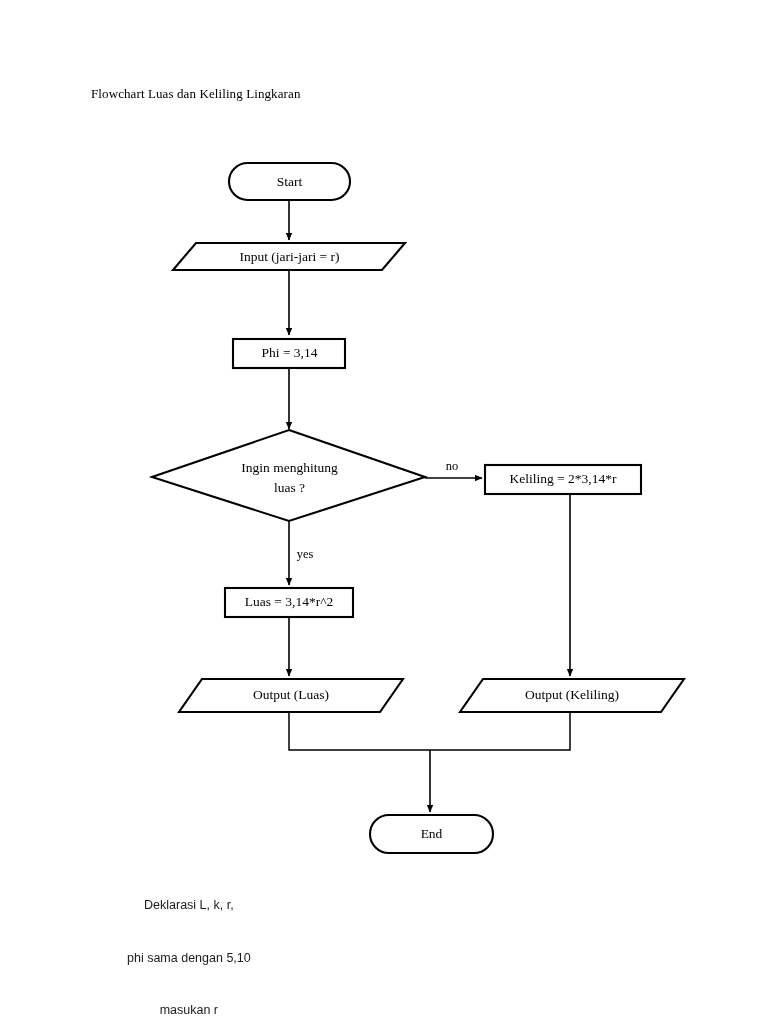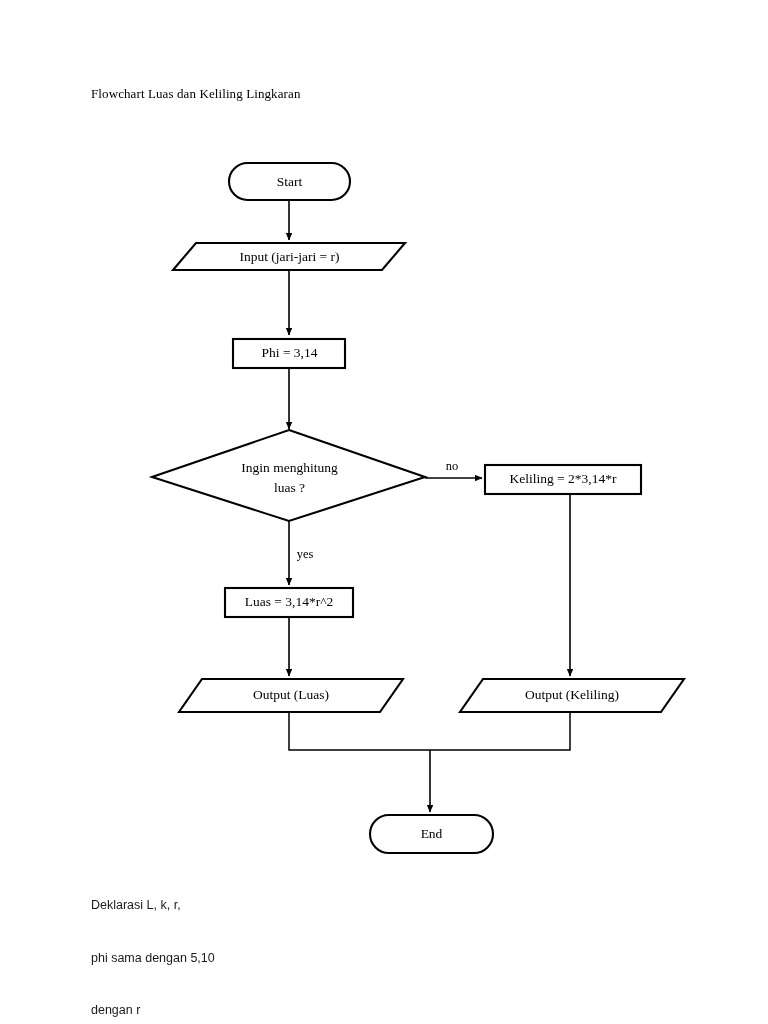--- a/index.html
+++ b/index.html
@@ -7,20 +7,21 @@
     padding: 0;
     background: #ffffff;
   }
   #page {
     position: relative;
     width: 768px;
     height: 1024px;
     background: #ffffff;
     overflow: hidden;
     font-family: "Liberation Serif", "DejaVu Serif", serif;
+    text-align: center;
   }
   #doc-title {
     position: absolute;
     left: 91px;
     top: 86px;
     font-family: "Liberation Serif", "DejaVu Serif", serif;
     font-size: 13px;
     color: #000000;
     letter-spacing: 0.1px;
     white-space: nowrap;
@@ -64,21 +65,21 @@
   #notes {
     position: absolute;
     left: 91px;
     top: 862px;
     font-family: "Liberation Sans", "DejaVu Sans", sans-serif;
     font-size: 12.5px;
     line-height: 17.5px;
     color: #1b1b1b;
     white-space: pre;
   }
-  .note-line { display: block; }
+  .note-line { display: block; margin-left: 36px; }
 </style>
 </head>
 <body>
 
 <div id="page">
 
   <div id="doc-title">Flowchart Luas dan Keliling Lingkaran</div>
 
   <svg id="flow-svg" viewBox="0 0 768 1024">
     <defs>
@@ -159,17 +160,17 @@
 
     <g>
       <rect class="shape-outline" x="370" y="815" width="123" height="38" rx="19" ry="19"></rect>
       <text class="shape-text" x="431.5" y="835">End</text>
     </g>
   </svg>
 
   <div id="notes">
     <span class="note-line">Deklarasi L, k, r,</span>
     <span class="note-line">phi sama dengan 5,10</span>
-    <span class="note-line">dengan r</span>
+    <span class="note-line">masukan r</span>
     
   </div>
 
 </div>
 
 </body></html>

